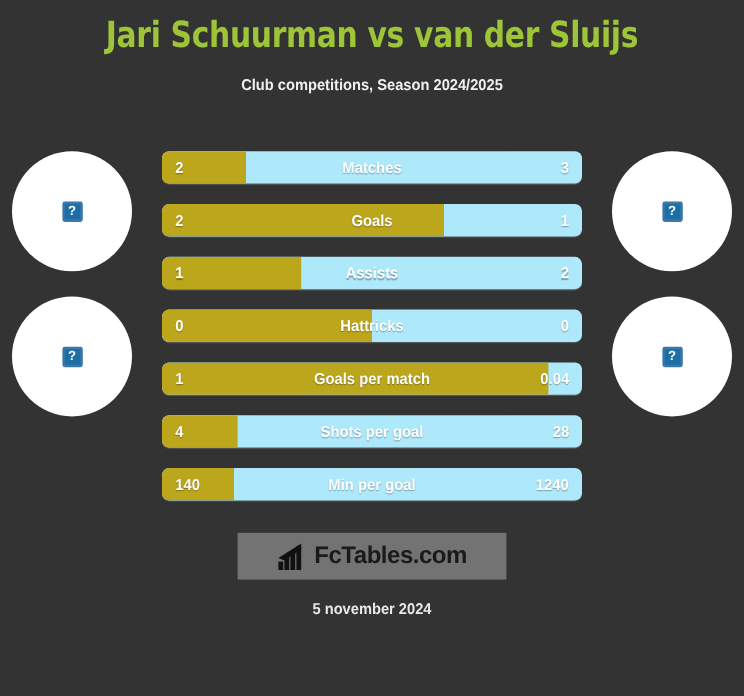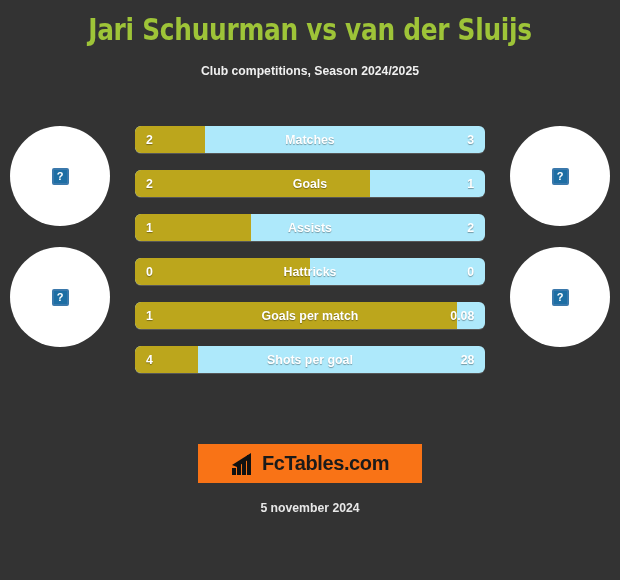--- a/index.html
+++ b/index.html
@@ -115,21 +115,21 @@
   .bar-val.left  { left: 11px;  transform-origin: left; }
   .bar-val.right { right: 11px; transform-origin: right; }
 
   
   #logo {
     position: absolute;
     left: 198px;
     top: 444px;
     width: 224px;
     height: 39px;
-    background: #f97316;
+    background: #737373;
     display: flex;
     align-items: center;
     justify-content: center;
     gap: 5px;
   }
   #logo-text {
     color: #1a1a1a;
     font-size: 20px;
     font-weight: bold;
     letter-spacing: -0.4px;
@@ -189,27 +189,33 @@
     <div class="bar-row" style="background: rgb(174, 233, 251);">
       <div class="bar-fill" style="width: 50%; background: rgb(188, 166, 28);"></div>
       <span class="bar-val left">0</span>
       <span class="bar-label">Hattricks</span>
       <span class="bar-val right">0</span>
     </div>
     <div class="bar-row" style="background: rgb(174, 233, 251);">
       <div class="bar-fill" style="width: 92%; background: rgb(188, 166, 28);"></div>
       <span class="bar-val left">1</span>
       <span class="bar-label">Goals per match</span>
-      <span class="bar-val right">0.08</span>
+      <span class="bar-val right">0.04</span>
     </div>
     <div class="bar-row" style="background: rgb(174, 233, 251);">
       <div class="bar-fill" style="width: 18%; background: rgb(188, 166, 28);"></div>
       <span class="bar-val left">4</span>
       <span class="bar-label">Shots per goal</span>
       <span class="bar-val right">28</span>
+    </div>
+    <div class="bar-row" style="background: rgb(174, 233, 251);">
+      <div class="bar-fill" style="width: 17%; background: rgb(188, 166, 28);"></div>
+      <span class="bar-val left">140</span>
+      <span class="bar-label">Min per goal</span>
+      <span class="bar-val right">1240</span>
     </div>
   </div>
 
 <div id="logo">
   <svg class="logo-icon" width="26" height="24" viewBox="0 0 26 24">
     <rect x="1" y="16" width="4" height="7" fill="#111111"></rect>
     <rect x="6" y="12" width="4" height="11" fill="#111111"></rect>
     <rect x="11" y="8" width="4" height="15" fill="#111111"></rect>
     <rect x="16" y="3" width="4" height="20" fill="#111111"></rect>
     <path d="M1 13 L20 1 L20 6 L6 15 Z" fill="#111111"></path>

